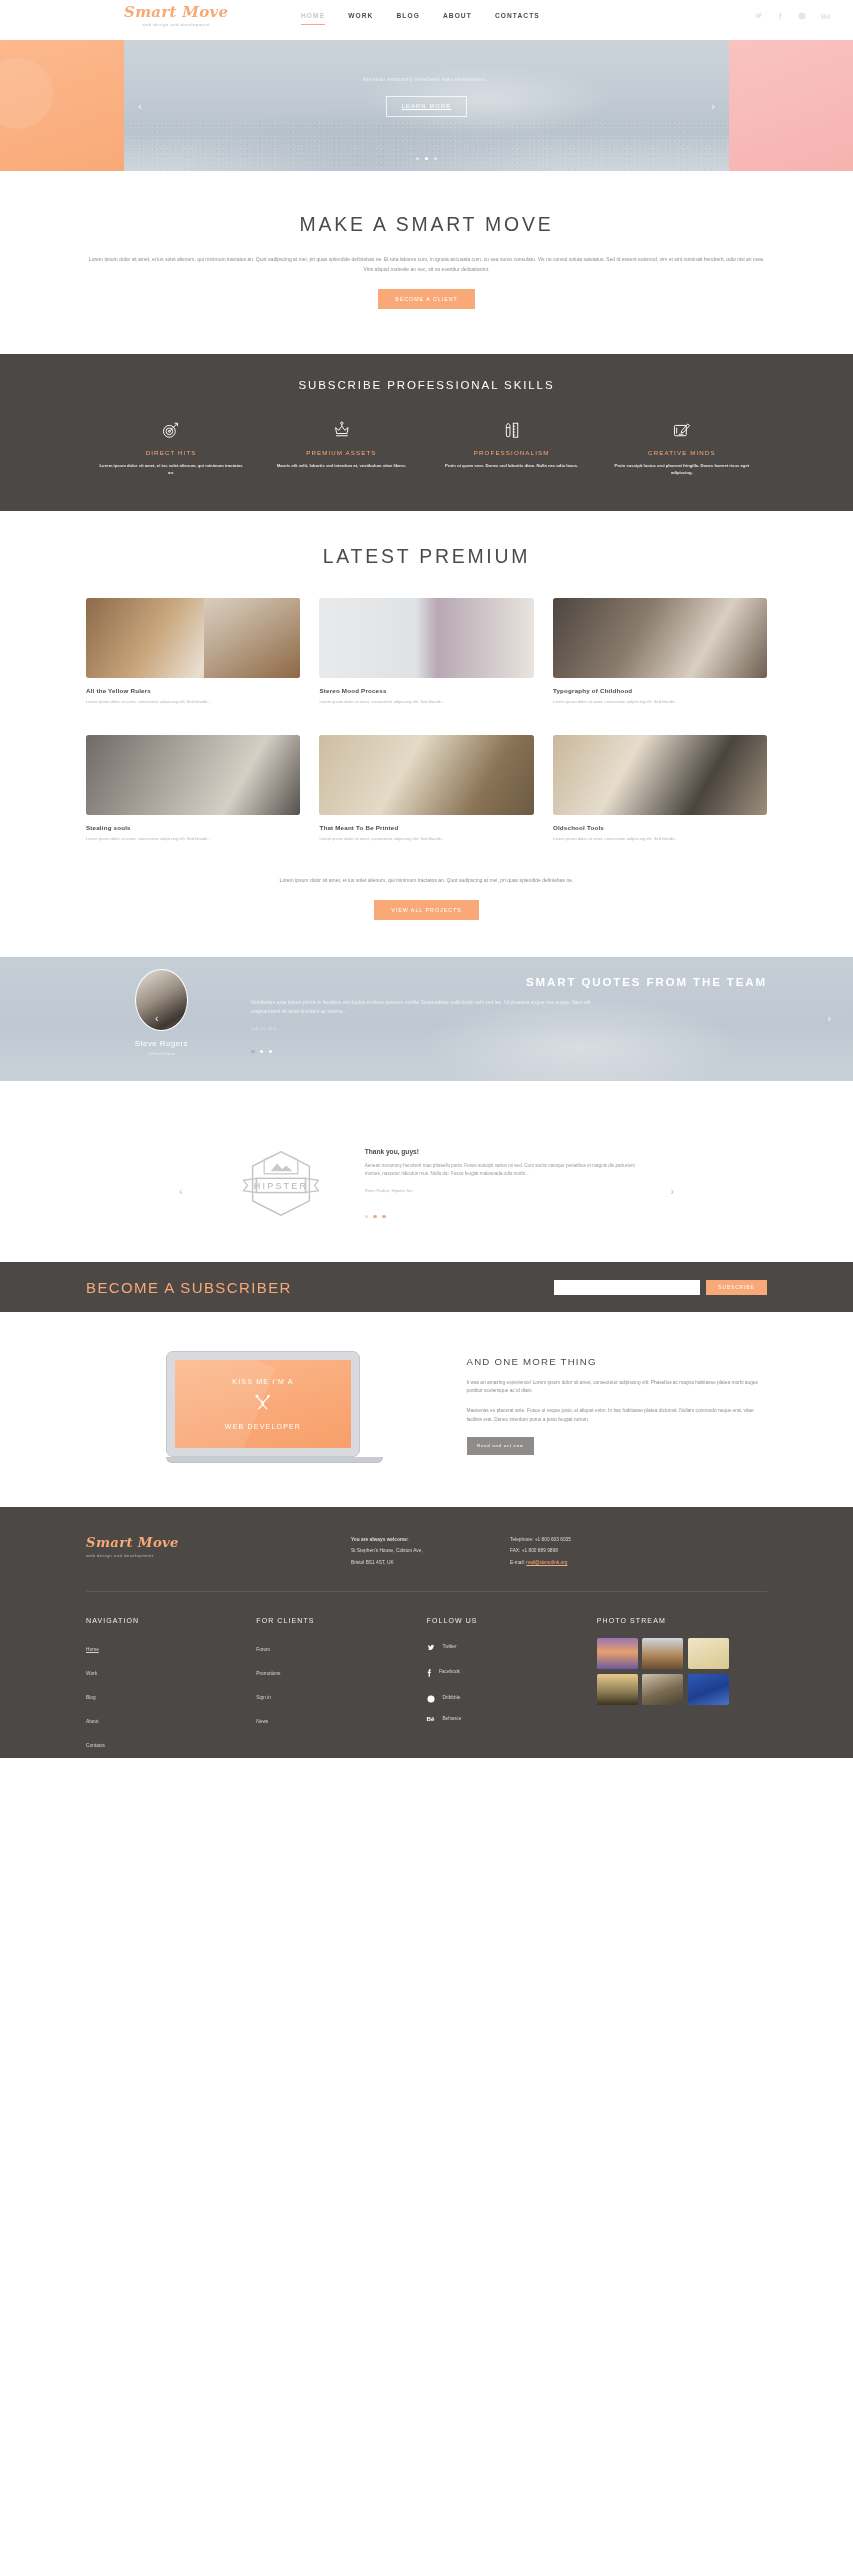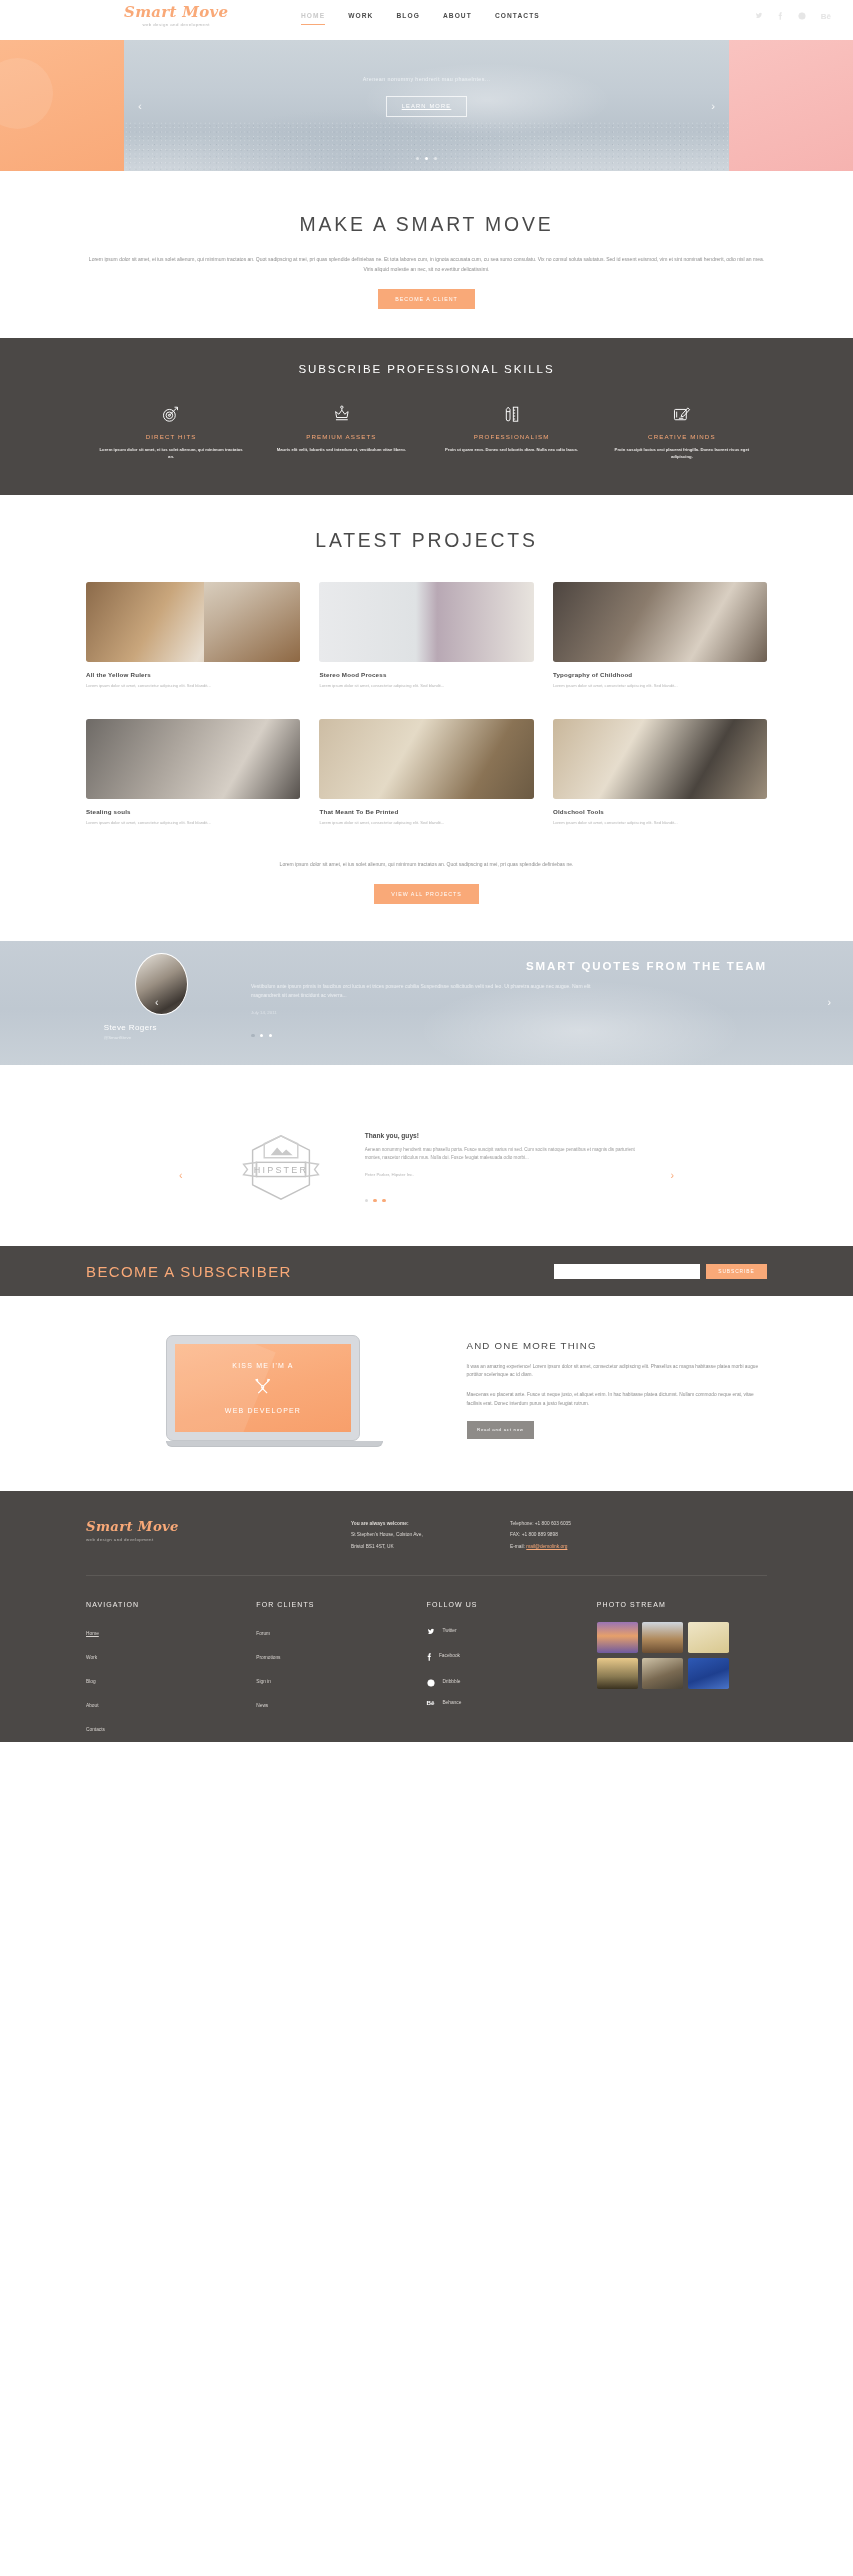--- a/index.html
+++ b/index.html
@@ -48,21 +48,21 @@
   .hero-sub { color:#eef2f5; font-size:5.3px; letter-spacing:0.4px; margin-top:6.2px; }
   .hero-btn { display:inline-block; margin-top:14px; padding:6.2px 15px; border:0.9px solid rgba(255,255,255,.75);
               color:#fff; font-size:5.7px; letter-spacing:1.2px; }
   .hero-arrow { position:absolute; top:60px; color:#fff; font-size:11.5px; opacity:.85; }
   .hero-arrow.left { left:14px; } .hero-arrow.right { right:14px; }
   .hero-dots { position:absolute; bottom:8px; left:0; right:0; text-align:center; }
   .hero-dots i { display:inline-block; width:3.5px; height:3.5px; border-radius:50%; background:rgba(255,255,255,.55); margin:0 2.7px;}
   .hero-dots i.on { background:#fff; }
 
   
-  .intro { padding:42px 0 29px; text-align:center; }
+  .intro { padding:42px 0 45px; text-align:center; }
   .h2 { font-size:19.4px; letter-spacing:2.8px; color:#4a4a4a; font-weight:400; }
   .intro p { font-size:5px; line-height:9.7px; color:#8e8e8e; margin-top:19.4px; }
   .btn-orange { display:inline-block; background:#f9a978; color:#fff; font-size:5.3px;
                 letter-spacing:1px; padding:7px 17px; margin-top:14px; border:none; cursor:pointer;}
 
   
   .skills { background:#4b4846; padding:25px 0 34px; text-align:center; }
   .skills h2 { color:#fff; font-size:11.5px; letter-spacing:1.9px; font-weight:400; }
   .skill-row { display:flex; margin-top:28px; }
   .skill { flex:1; padding:0 10.6px; }
@@ -89,21 +89,21 @@
   .t4{background:linear-gradient(120deg,#6e6a66 0%,#aba49c 40%,#d6cfc6 70%,#55504c 100%);}
   .t5{background:linear-gradient(120deg,#cdbda4 0%,#e4dac6 40%,#8a7355 75%,#6b5a43 100%);}
   .t6{background:linear-gradient(120deg,#c9b79b 0%,#e6ddcd 35%,#4a443e 70%,#9d8f7c 100%);}
 
   
   .testi { height:124px; position:relative; overflow:hidden;
            background:linear-gradient(180deg,#c6ced6,#bfc8d1 55%,#c9d1d8); }
   .testi .fog { position:absolute; inset:0;
     background: radial-gradient(ellipse 230px 71px at 68% 72%, rgba(255,255,255,.35), transparent 70%); }
   .testi-inner { position:relative; width:681px; margin:0 auto; display:flex; padding-top:12.4px; }
-  .avatar-col { width:133px; text-align:left; padding-left:17.7px;}
+  .avatar-col { width:133px; text-align:center; padding-left:17.7px;}
   .avatar { width:53px; height:62px; border-radius:50%; margin:0 auto; border:1.8px solid #fff; overflow:hidden;
             background:linear-gradient(150deg,#e8e4dd 0%,#9a8f82 45%,#3e3833 80%,#6d655c 100%); }
   .avatar-name { color:#fff; font-size:8px; margin-top:8px; letter-spacing:0.4px;}
   .avatar-handle { color:#e6ebef; font-size:4.4px; margin-top:2.7px; }
   .quote-col { flex:1; padding-left:32px; padding-top:7px;}
   .quote-col h3 { color:#fff; font-size:11.5px; letter-spacing:1.9px; font-weight:700;text-align:right;}
   .quote-col p { color:#eef1f4; font-size:5px; line-height:9.3px; margin-top:9.7px; width:354px;}
   .quote-date { color:#dde3e8; font-size:4.4px; margin-top:8.8px; }
   .quote-dots { margin-top:9.7px; }
   .quote-dots i { display:inline-block;width:3.5px;height:3.5px;border-radius:50%;background:#aab4be;margin-right:5.3px;}
@@ -303,21 +303,21 @@
           <h3>CREATIVE MINDS</h3>
           <p>Proin suscipit luctus orci placerat fringilla. Donec laoreet risus eget adipiscing.</p>
         </div>
 
       </div>
     </div>
   </div>
 
   <div class="projects">
     <div class="container">
-      <div class="h2">LATEST PROJECTS</div>
+      <div class="h2">LATEST PREMIUM</div>
 
       <div class="grid">
         <div class="card">
           <div class="thumb t1"></div>
           <h4>All the Yellow Rulers</h4>
           <p>Lorem ipsum dolor sit amet, consectetur adipiscing elit. Sed blandit...</p>
         </div>
         <div class="card">
           <div class="thumb t2"></div>
           <h4>Stereo Mood Process</h4>

